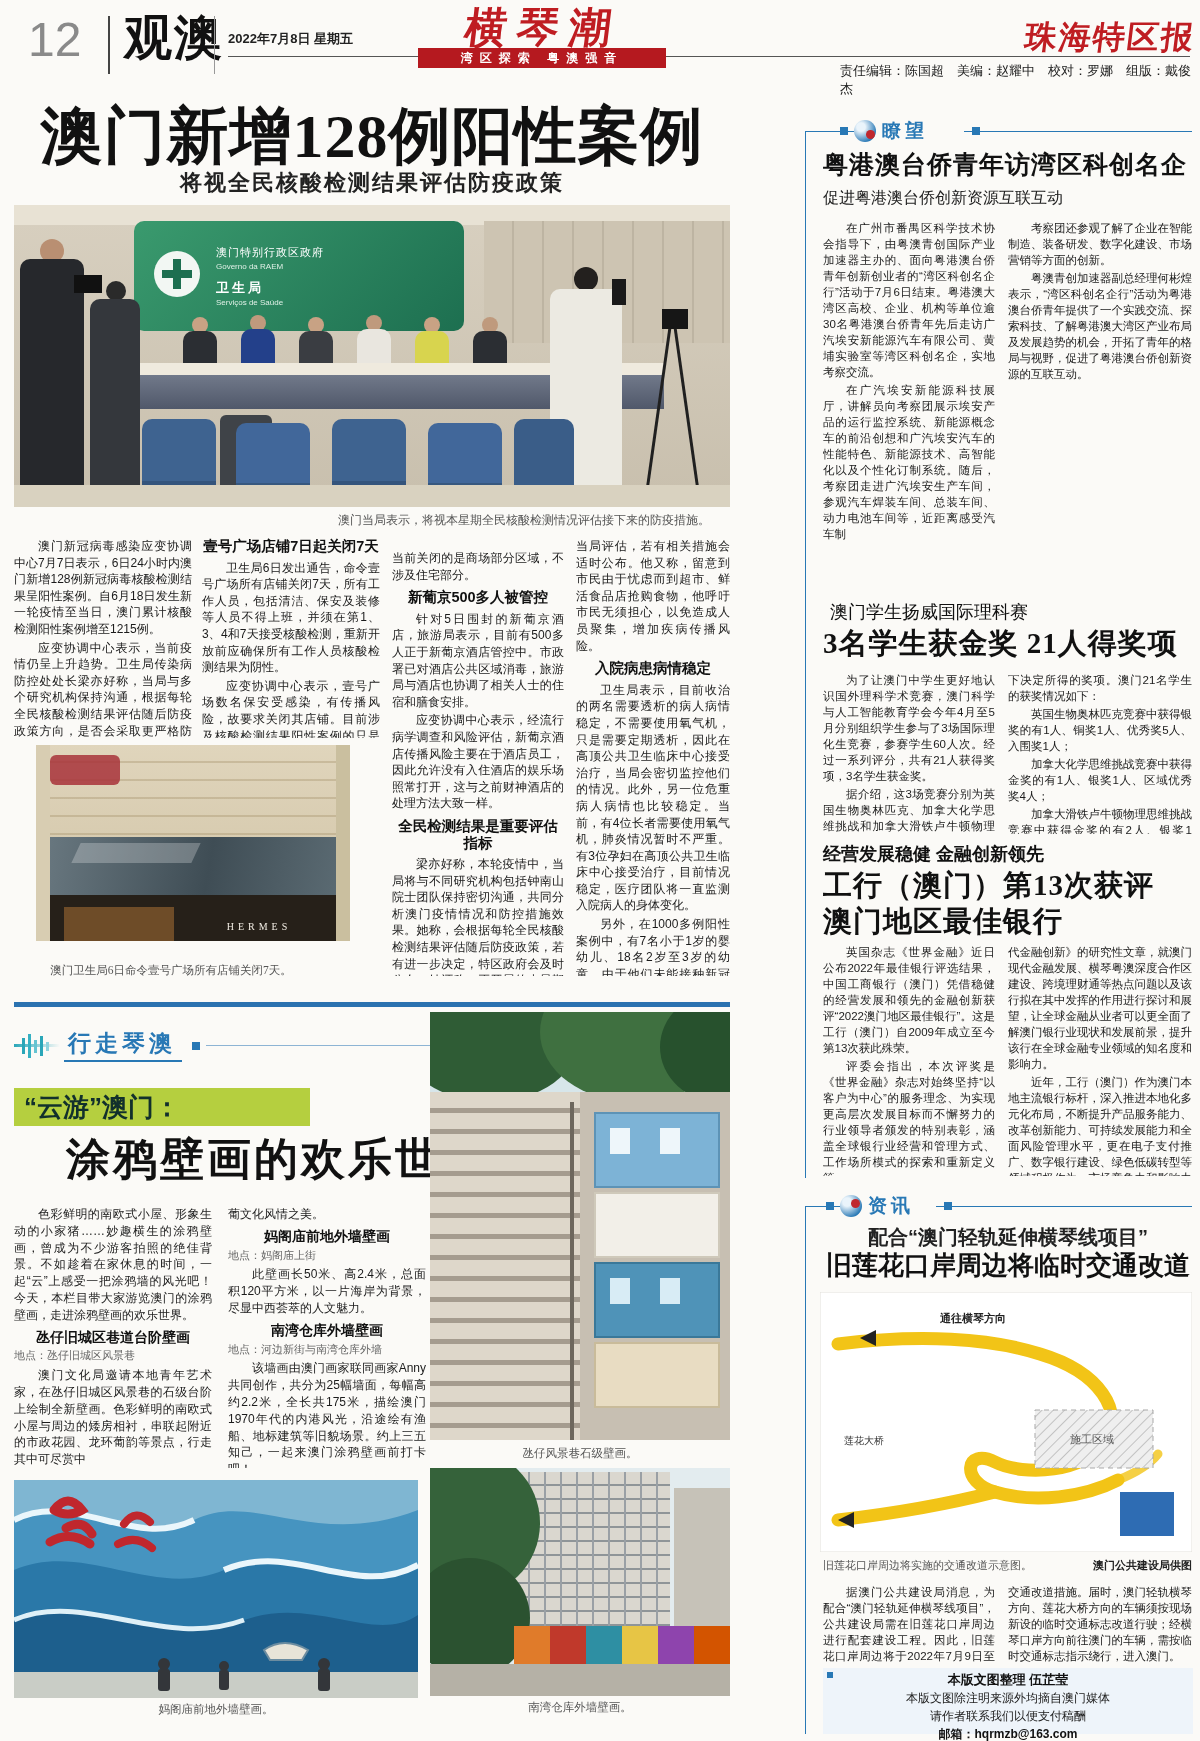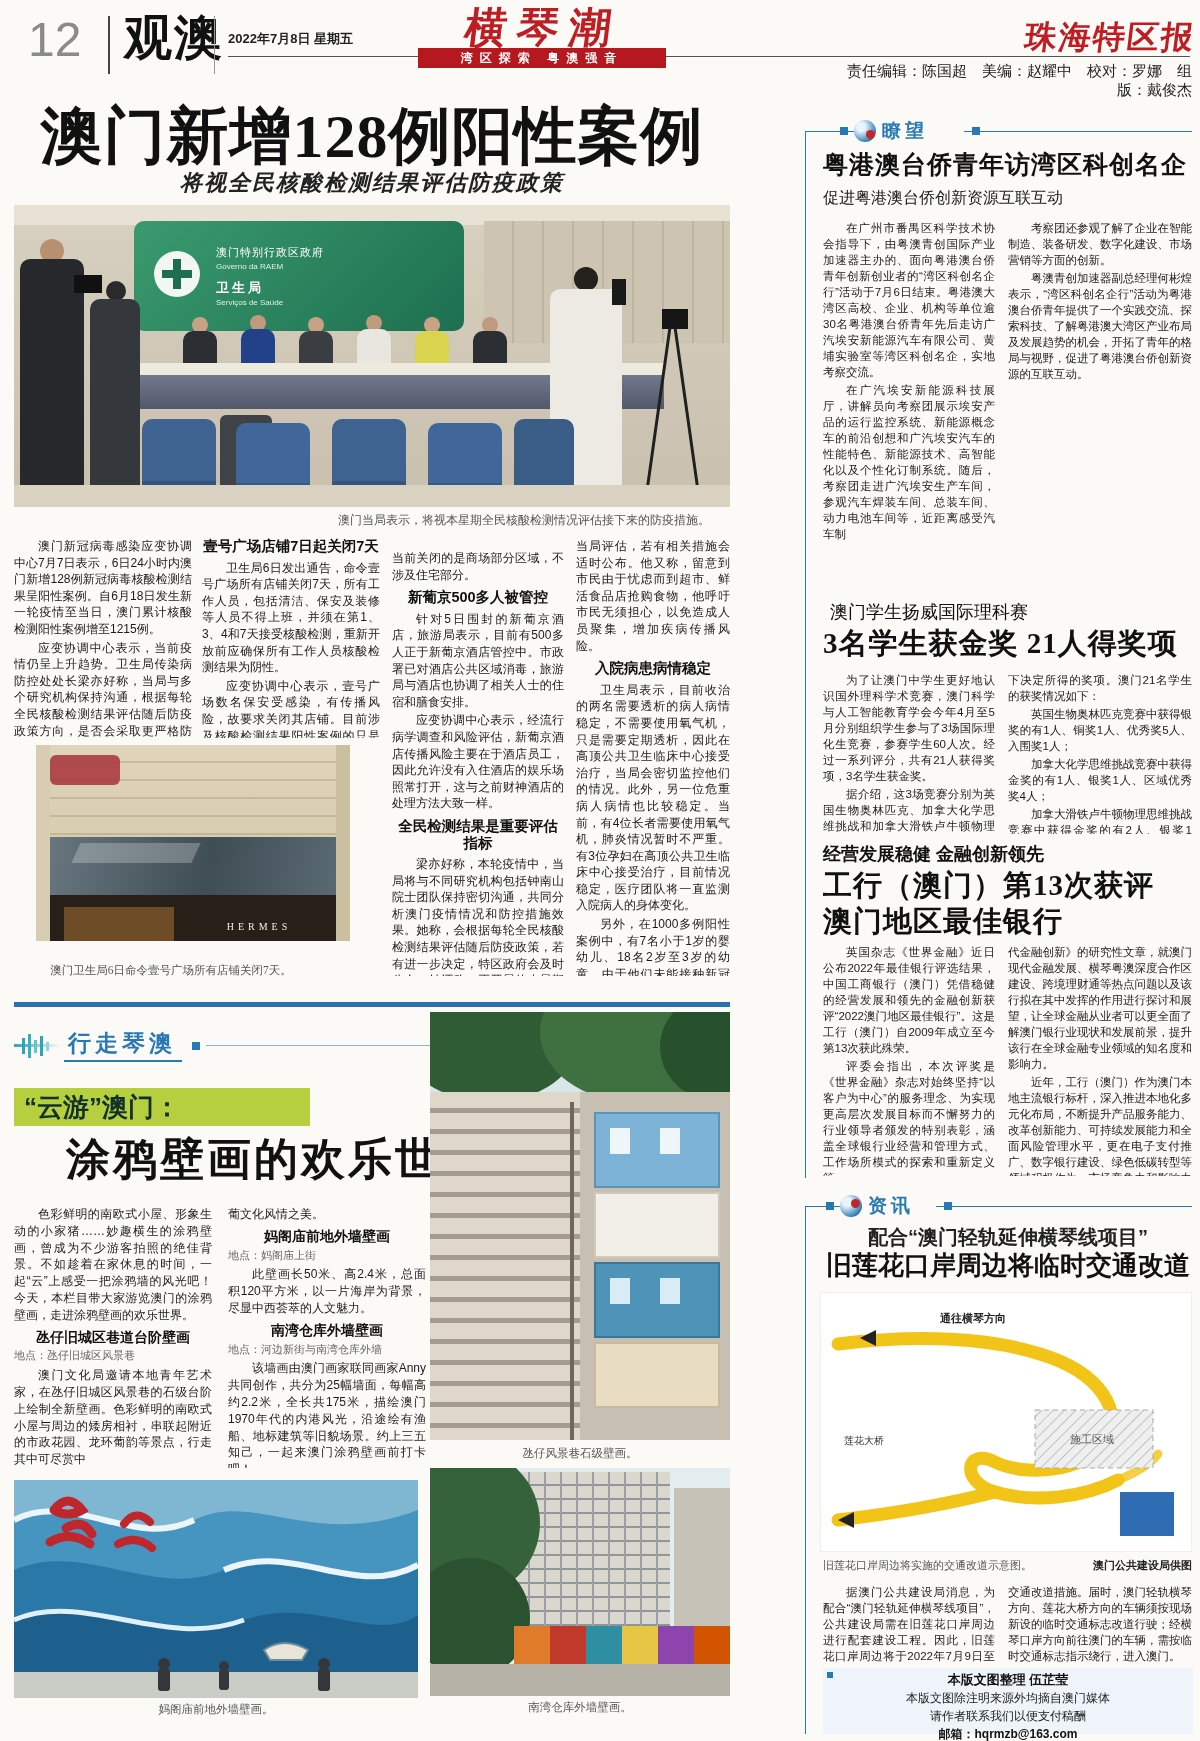--- a/index.html
+++ b/index.html
@@ -42,24 +42,24 @@
 
   <div class="abs" style="left:408px;top:0px;width:270px;height:50px;background:#fbfaf7;text-align:center;">
     <span class="red-callig" style="display:inline-block;font-size:42px;letter-spacing:10px;">横琴潮</span>
   </div>
   <div class="abs" style="left:418px;top:48px;width:248px;height:20px;background:#b5191f;color:#fff;
        font-size:12px;letter-spacing:7px;text-align:center;line-height:20px;font-weight:bold;">湾区探索 粤澳强音</div>
 
   <div class="abs" style="left:1020px;top:16px;width:175px;height:40px;background:#fbfaf7;text-align:right;">
     <span class="red-callig" style="display:inline-block;font-size:32px;letter-spacing:2px;">珠海特区报</span>
   </div>
-  <div class="abs" style="left:840px;top:62px;width:352px;font-size:15px;color:#222;text-align:right;">责任编辑：陈国超　美编：赵耀中　校对：罗娜　组版：戴俊杰</div>
+  <div class="abs" style="left:840px;top:62px;width:352px;font-size:13px;color:#222;text-align:left;">责任编辑：陈国超　美编：赵耀中　校对：罗娜　组版：戴俊杰</div>
 
   <div class="abs serif-head" style="left:14px;top:94px;width:716px;text-align:center;font-size:62px;letter-spacing:1px;">澳门新增128例阳性案例</div>
-  <div class="abs" style="left:14px;top:168px;width:716px;text-align:center;font-size:22px;font-weight:bold;color:#222;letter-spacing:2px;font-style:italic;">将视全民核酸检测结果评估防疫政策</div>
+  <div class="abs" style="left:14px;top:168px;width:716px;text-align:center;font-size:22px;font-weight:bold;color:#222;letter-spacing:2px;">将视全民核酸检测结果评估防疫政策</div>
 
   <div class="abs photo" style="left:14px;top:205px;width:716px;height:302px;background:linear-gradient(#d8d0c0,#c8bfad);">
     <div class="abs" style="left:0;top:0;width:716px;height:20px;background:#e8e2d4;"></div>
     <div class="abs" style="left:470px;top:16px;width:246px;height:122px;background:#cdc4b2;
          background-image:repeating-linear-gradient(to right,transparent 0 28px,#bdb4a2 28px 30px);"></div>
     <div class="abs" style="left:120px;top:16px;width:330px;height:110px;border-radius:10px;
          background:linear-gradient(135deg,#3a9a6e,#1d6f50);">
       <div class="abs" style="left:20px;top:30px;width:46px;height:46px;border-radius:50%;background:#f2f7f3;">
         <div class="abs" style="left:19px;top:8px;width:8px;height:30px;background:#1d6f50;"></div>
         <div class="abs" style="left:8px;top:19px;width:30px;height:8px;background:#1d6f50;"></div>

